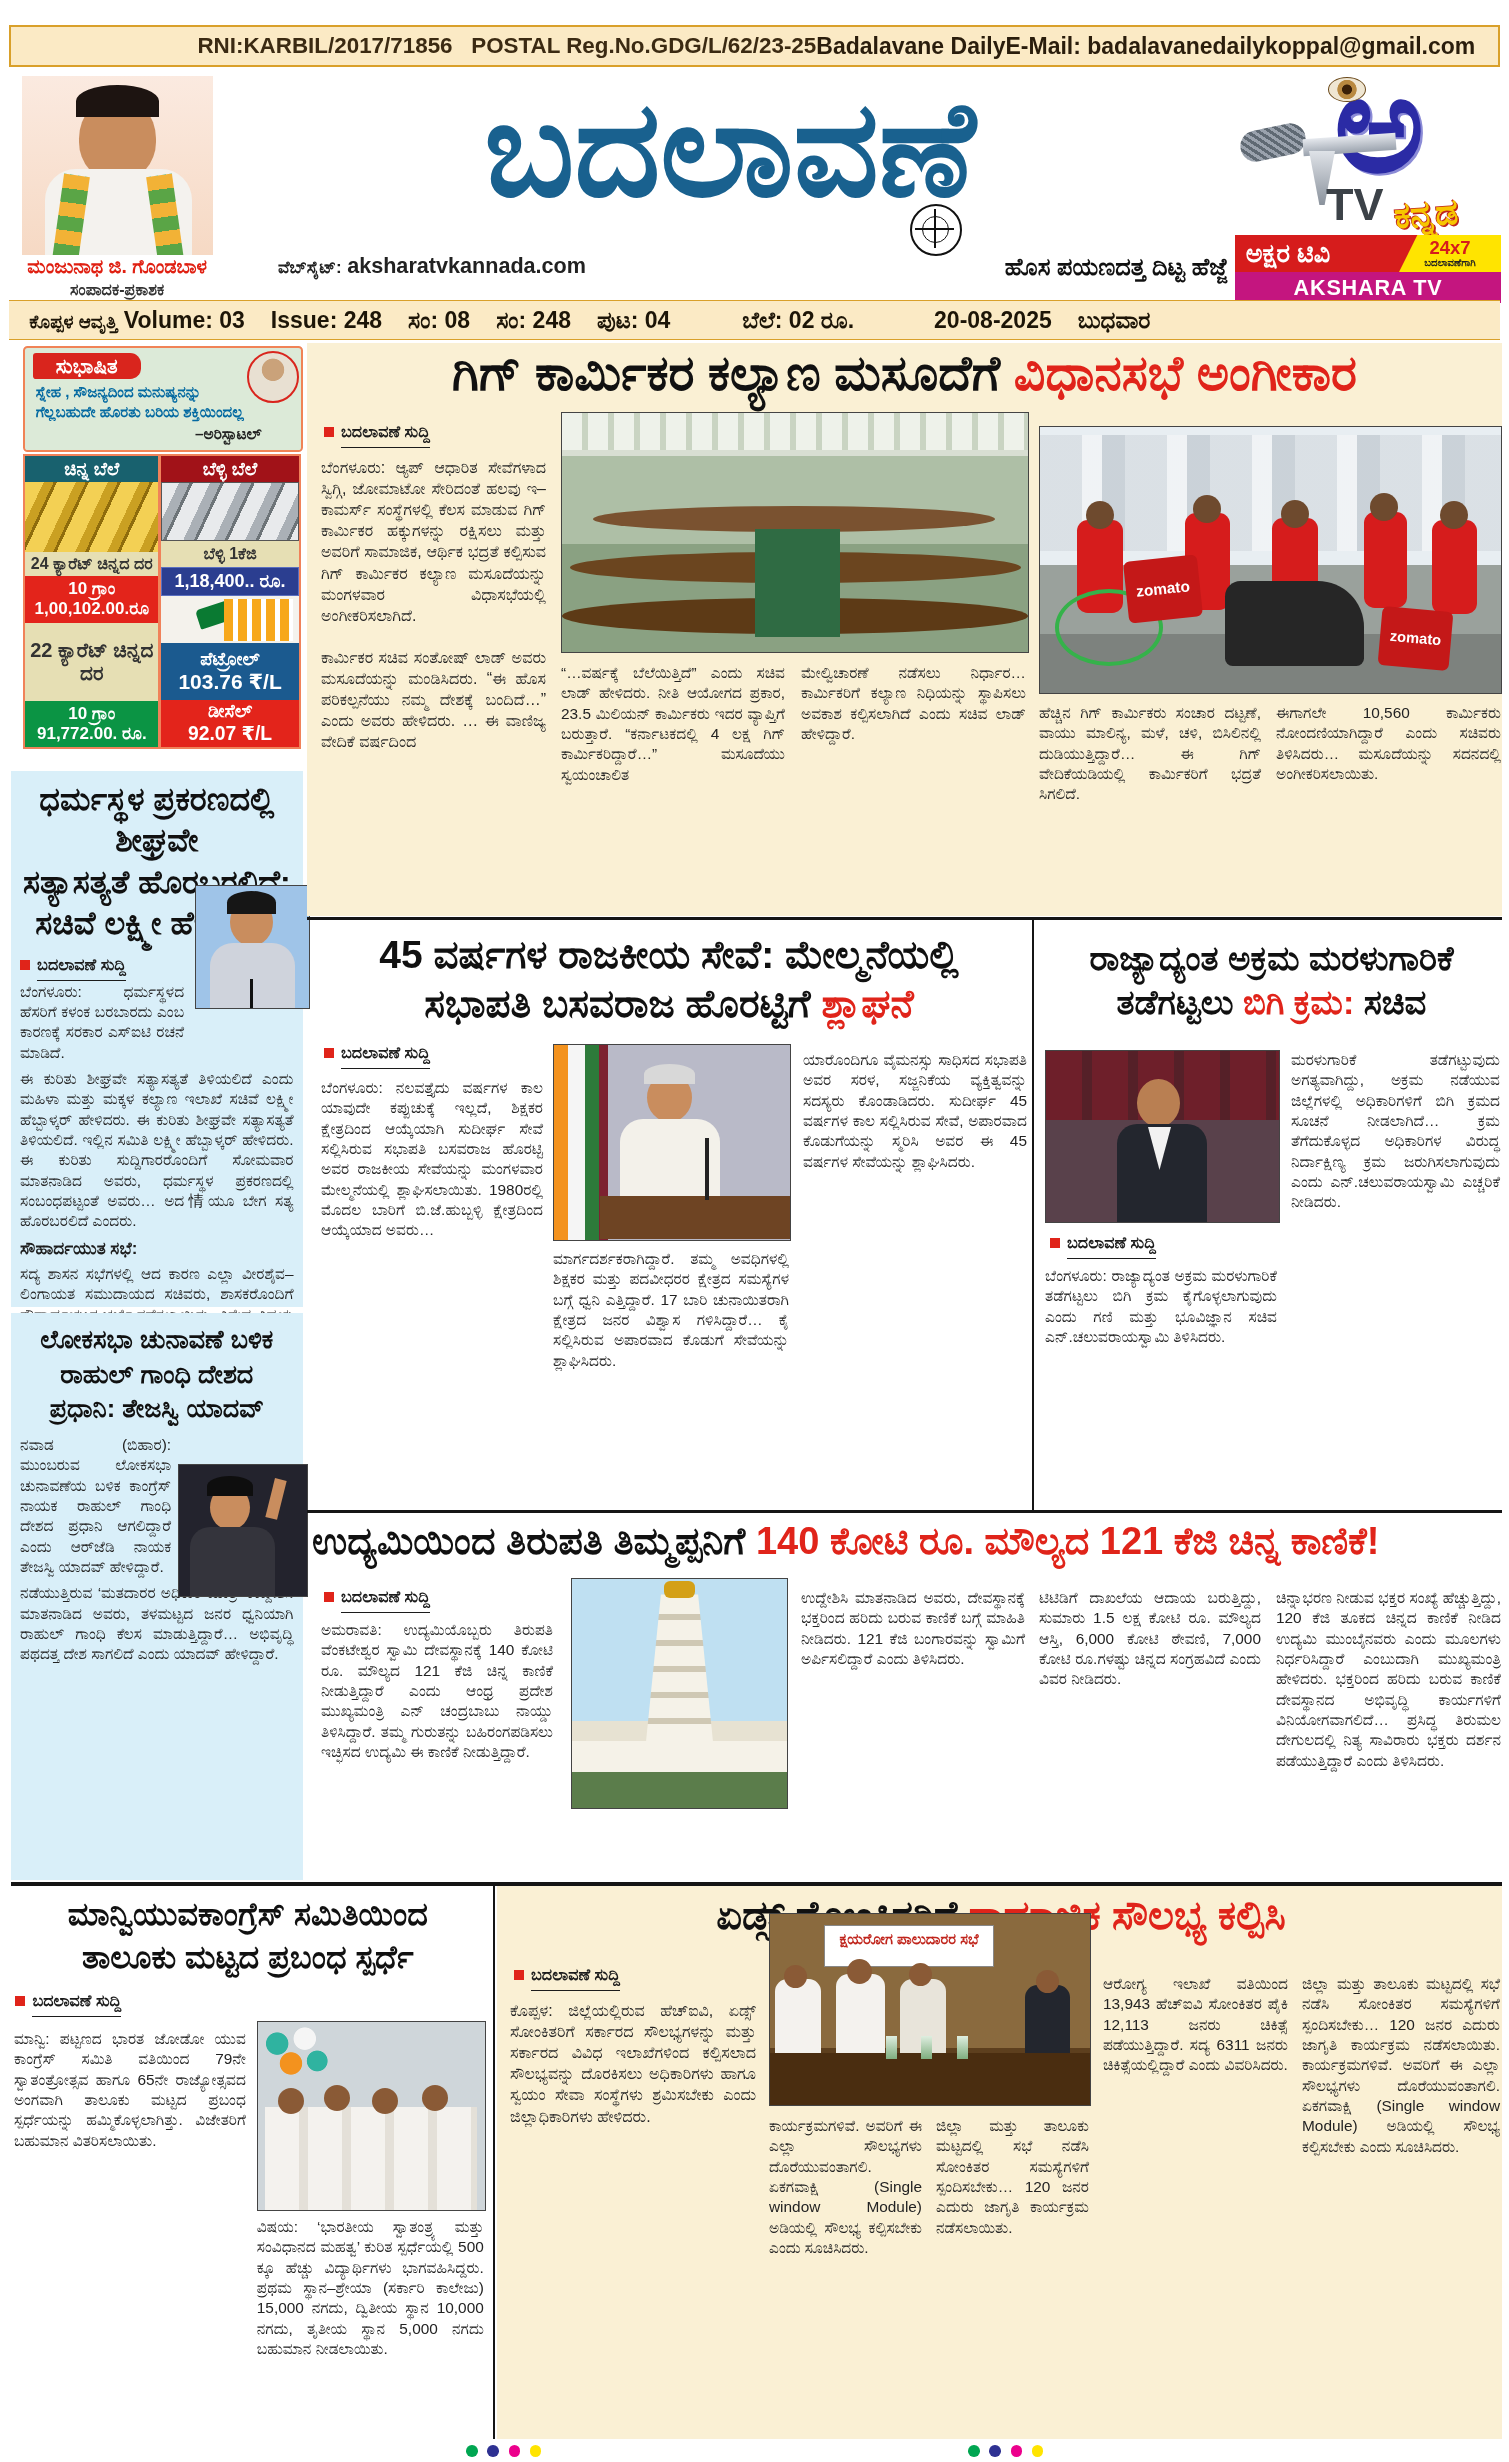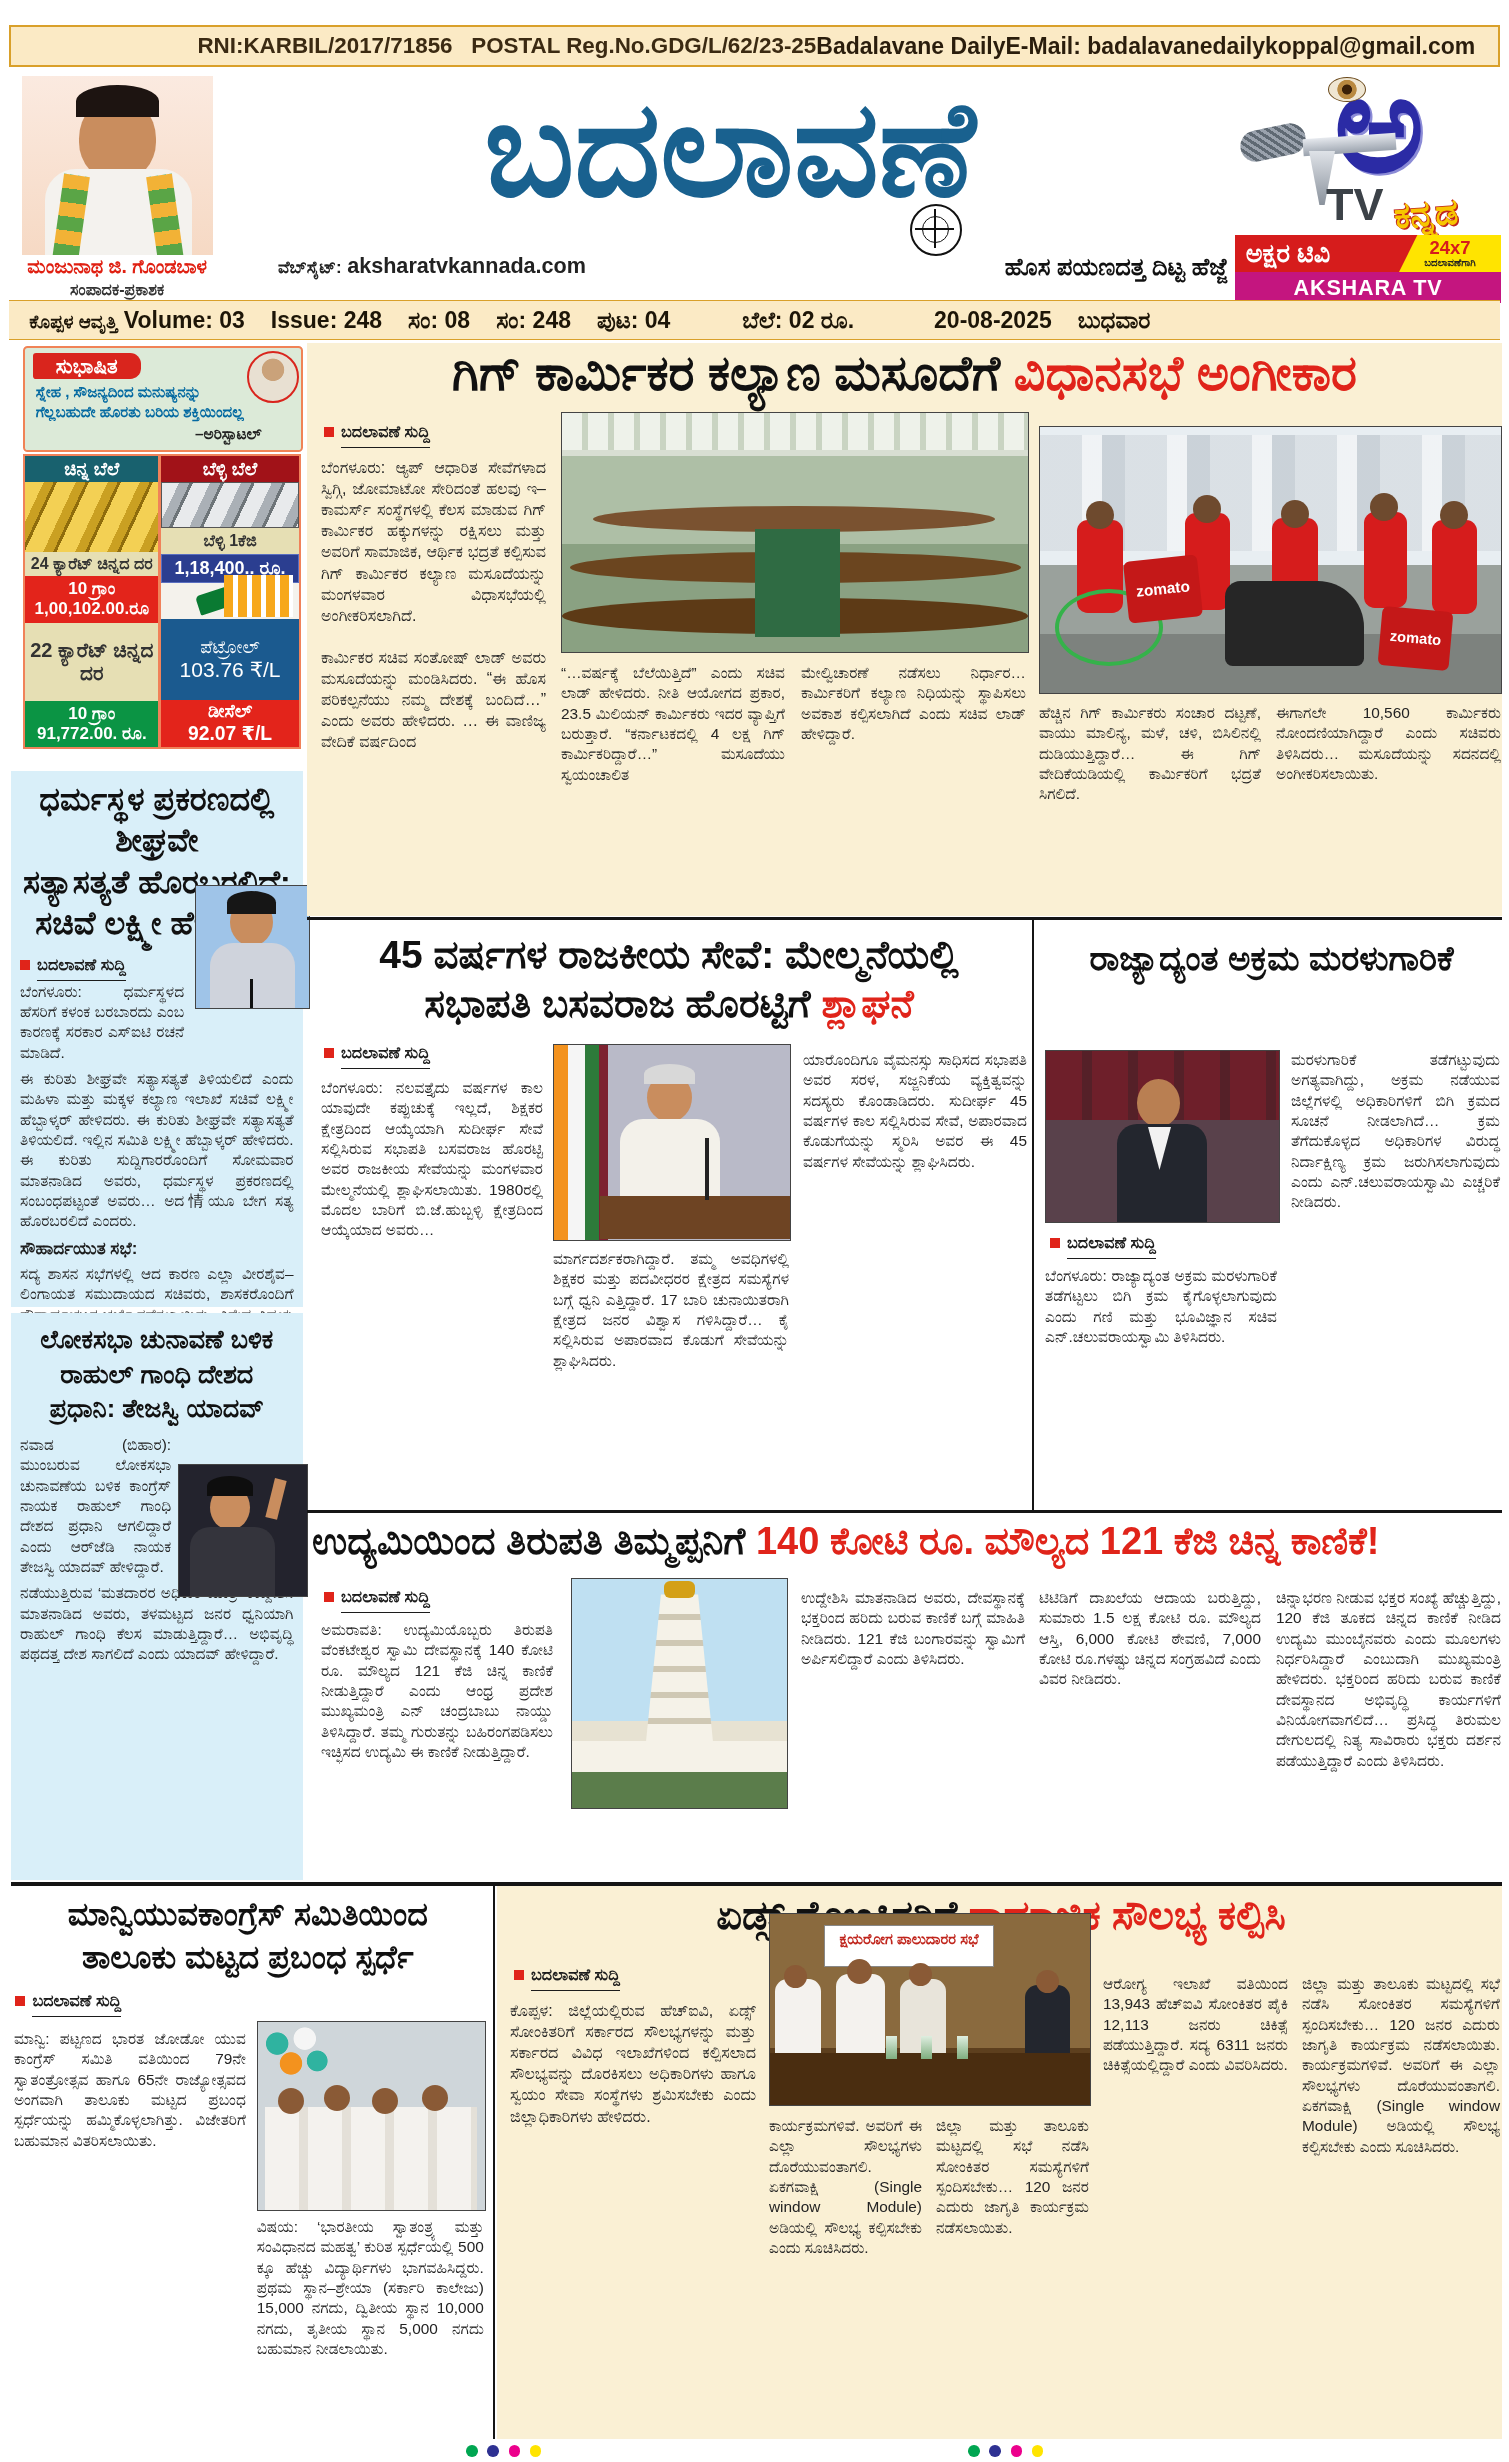--- a/index.html
+++ b/index.html
@@ -118,21 +118,21 @@
 
     <div style="flex:1;display:flex;flex-direction:column;">
       <div class="ctr" style="background:#a11218;color:#fff;font-size:18px;font-weight:700;padding:2.3px 0;">ಬೆಳ್ಳಿ ಬೆಲೆ</div>
       <div style="height:69px;background:repeating-linear-gradient(115deg,#e8eaec 0 15.4px,#aab0b6 15.4px 25px,#6d7478 25px 28px);border:1.5px solid #555;box-sizing:border-box;"></div>
       <div class="ctr" style="background:#e6dfb4;font-size:16px;font-weight:700;padding:3.9px 0;color:#333;">ಬೆಳ್ಳಿ 1ಕೆಜಿ</div>
       <div class="ctr" style="background:#2b3e90;color:#fff;font-size:18px;font-weight:700;padding:3.1px 0;border:1.5px solid #5a6fc0;">1,18,400.. ರೂ.</div>
       <div style="height:54px;background:#f4f2ec;position:relative;">
         <div style="position:absolute;left:36px;top:6.2px;width:46px;height:20px;background:#0a7a32;border-radius:4.6px 10.8px 1.5px 1.5px;transform:rotate(-18deg);"></div>
         <div style="position:absolute;right:6.2px;bottom:1.5px;width:69px;height:42px;background:repeating-linear-gradient(90deg,#f7a81b 0 9.3px,#fff 9.3px 14px);"></div>
       </div>
-      <div class="ctr" style="background:#1b5a8f;color:#fff;font-size:18px;font-weight:400;padding:18px 0;">
+      <div class="ctr" style="background:#1b5a8f;color:#fff;font-size:18px;font-weight:700;padding:6px 0;">
         <span>ಪೆಟ್ರೋಲ್</span><br><span style="font-size:21px;">103.76 ₹/L</span>
       </div>
       <div class="ctr" style="background:#e3241b;color:#fff;font-size:18px;font-weight:700;padding:1.5px 0;flex:1;">
         <span>ಡೀಸೆಲ್</span><br><span style="font-size:19.3px;">92.07 ₹/L</span>
       </div>
     </div>
   </div>
 
   <div class="abs blue-panel" style="left:10.8px;top:771px;width:292px;height:536px;padding:7.7px 9.3px;box-sizing:border-box;">
     <div class="ctr bold" style="font-size:32px;line-height:1.3;color:#111;">
@@ -224,20 +224,21 @@
     <div class="abs" style="left:90px;top:18.5px;width:51px;height:20px;border-radius:50% 50% 0 0;background:#d8d8d8;"></div>
     <div class="abs" style="left:66px;top:74px;width:100px;height:85px;border-radius:23px 23px 0 0;background:#f3f1ea;"></div>
     <div class="abs" style="left:46px;top:151px;width:190px;height:43px;background:#6e4423;"></div>
     <div class="abs" style="left:151px;top:93px;width:3.9px;height:62px;background:#222;"></div>
   </div>
   <div class="abs body-txt" style="left:553px;top:1249px;width:236px;height:252px;">ಮಾರ್ಗದರ್ಶಕರಾಗಿದ್ದಾರೆ. ತಮ್ಮ ಅವಧಿಗಳಲ್ಲಿ ಶಿಕ್ಷಕರ ಮತ್ತು ಪದವೀಧರರ ಕ್ಷೇತ್ರದ ಸಮಸ್ಯೆಗಳ ಬಗ್ಗೆ ಧ್ವನಿ ಎತ್ತಿದ್ದಾರೆ. 17 ಬಾರಿ ಚುನಾಯಿತರಾಗಿ ಕ್ಷೇತ್ರದ ಜನರ ವಿಶ್ವಾಸ ಗಳಿಸಿದ್ದಾರೆ… ಕೈ ಸಲ್ಲಿಸಿರುವ ಅಪಾರವಾದ ಕೊಡುಗೆ ಸೇವೆಯನ್ನು ಶ್ಲಾಘಿಸಿದರು.</div>
   <div class="abs body-txt" style="left:803px;top:1050px;width:224px;height:451px;">ಯಾರೊಂದಿಗೂ ವೈಮನಸ್ಸು ಸಾಧಿಸದ ಸಭಾಪತಿ ಅವರ ಸರಳ, ಸಜ್ಜನಿಕೆಯ ವ್ಯಕ್ತಿತ್ವವನ್ನು ಸದಸ್ಯರು ಕೊಂಡಾಡಿದರು. ಸುದೀರ್ಘ 45 ವರ್ಷಗಳ ಕಾಲ ಸಲ್ಲಿಸಿರುವ ಸೇವೆ, ಅಪಾರವಾದ ಕೊಡುಗೆಯನ್ನು ಸ್ಮರಿಸಿ ಅವರ ಈ 45 ವರ್ಷಗಳ ಸೇವೆಯನ್ನು ಶ್ಲಾಘಿಸಿದರು.</div>
 
   <div class="abs ctr" style="left:1041px;top:936px;width:461px;font-size:34px;font-weight:700;line-height:1.3;color:#111;">
     <div>ರಾಜ್ಯಾದ್ಯಂತ ಅಕ್ರಮ ಮರಳುಗಾರಿಕೆ</div>
+    <div><span>ತಡೆಗಟ್ಟಲು </span><span class="red">ಬಿಗಿ ಕ್ರಮ:</span><span> ಸಚಿವ</span></div>
   </div>
   <div class="photo" style="left:1045px;top:1050px;width:233px;height:171px;background:#59414b;">
     <div class="abs" style="left:0;top:0;width:233px;height:69px;background:repeating-linear-gradient(90deg,#6e1f2a 0 36px,#552028 36px 46px);"></div>
     <div class="abs" style="left:91px;top:28px;width:43px;height:48px;border-radius:50%;background:#b97f52;"></div>
     <div class="abs" style="left:71px;top:73px;width:90px;height:99px;border-radius:20px 20px 0 0;background:#23262e;"></div>
     <div class="abs" style="left:102px;top:76px;width:23px;height:43px;background:#f2f2f2;clip-path:polygon(0 0,100% 0,50% 100%);"></div>
   </div>
   <div class="abs byline" style="left:1050px;top:1234px;"><span class="sq"></span><span class="bl-t">ಬದಲಾವಣೆ ಸುದ್ದಿ</span></div>
   <div class="abs body-txt" style="left:1045px;top:1266px;width:232px;height:235px;">ಬೆಂಗಳೂರು: ರಾಜ್ಯಾದ್ಯಂತ ಅಕ್ರಮ ಮರಳುಗಾರಿಕೆ ತಡೆಗಟ್ಟಲು ಬಿಗಿ ಕ್ರಮ ಕೈಗೊಳ್ಳಲಾಗುವುದು ಎಂದು ಗಣಿ ಮತ್ತು ಭೂವಿಜ್ಞಾನ ಸಚಿವ ಎನ್.ಚಲುವರಾಯಸ್ವಾಮಿ ತಿಳಿಸಿದರು.</div>
   <div class="abs body-txt" style="left:1291px;top:1050px;width:209px;height:451px;">ಮರಳುಗಾರಿಕೆ ತಡೆಗಟ್ಟುವುದು ಅಗತ್ಯವಾಗಿದ್ದು, ಅಕ್ರಮ ನಡೆಯುವ ಜಿಲ್ಲೆಗಳಲ್ಲಿ ಅಧಿಕಾರಿಗಳಿಗೆ ಬಿಗಿ ಕ್ರಮದ ಸೂಚನೆ ನೀಡಲಾಗಿದೆ… ಕ್ರಮ ತೆಗೆದುಕೊಳ್ಳದ ಅಧಿಕಾರಿಗಳ ವಿರುದ್ಧ ನಿರ್ದಾಕ್ಷಿಣ್ಯ ಕ್ರಮ ಜರುಗಿಸಲಾಗುವುದು ಎಂದು ಎನ್.ಚಲುವರಾಯಸ್ವಾಮಿ ಎಚ್ಚರಿಕೆ ನೀಡಿದರು.</div>

